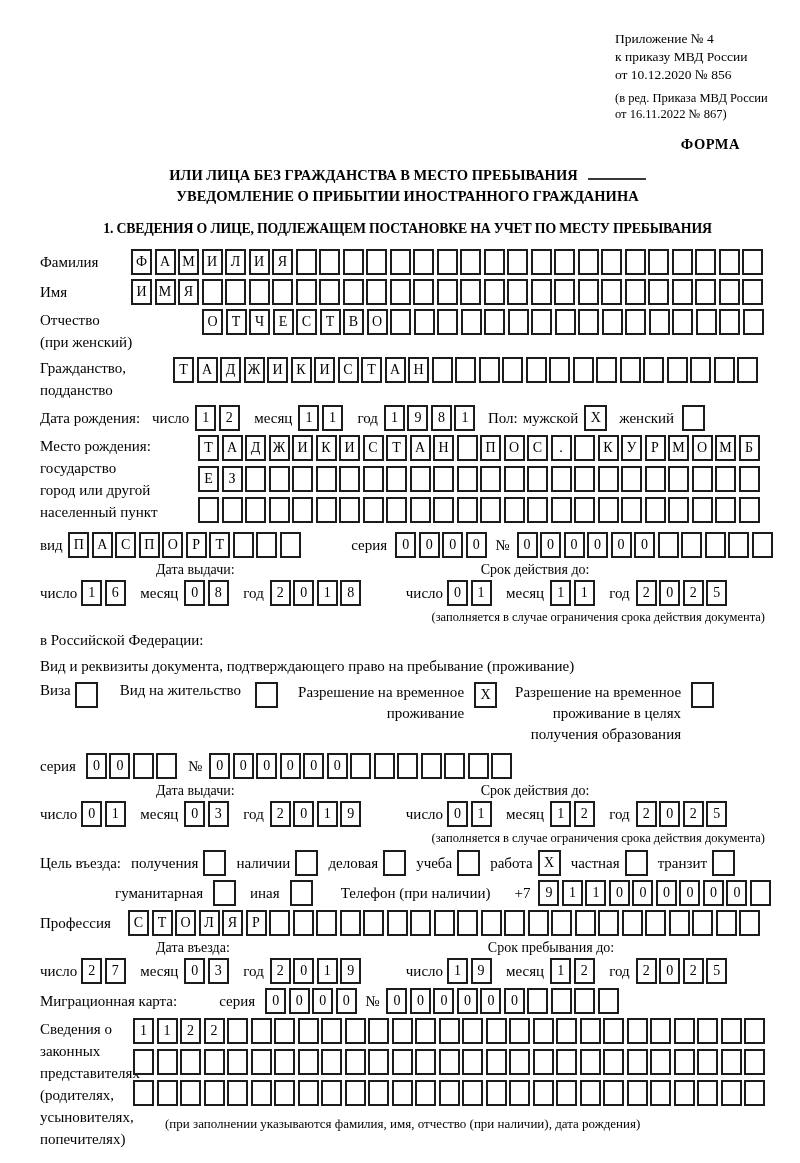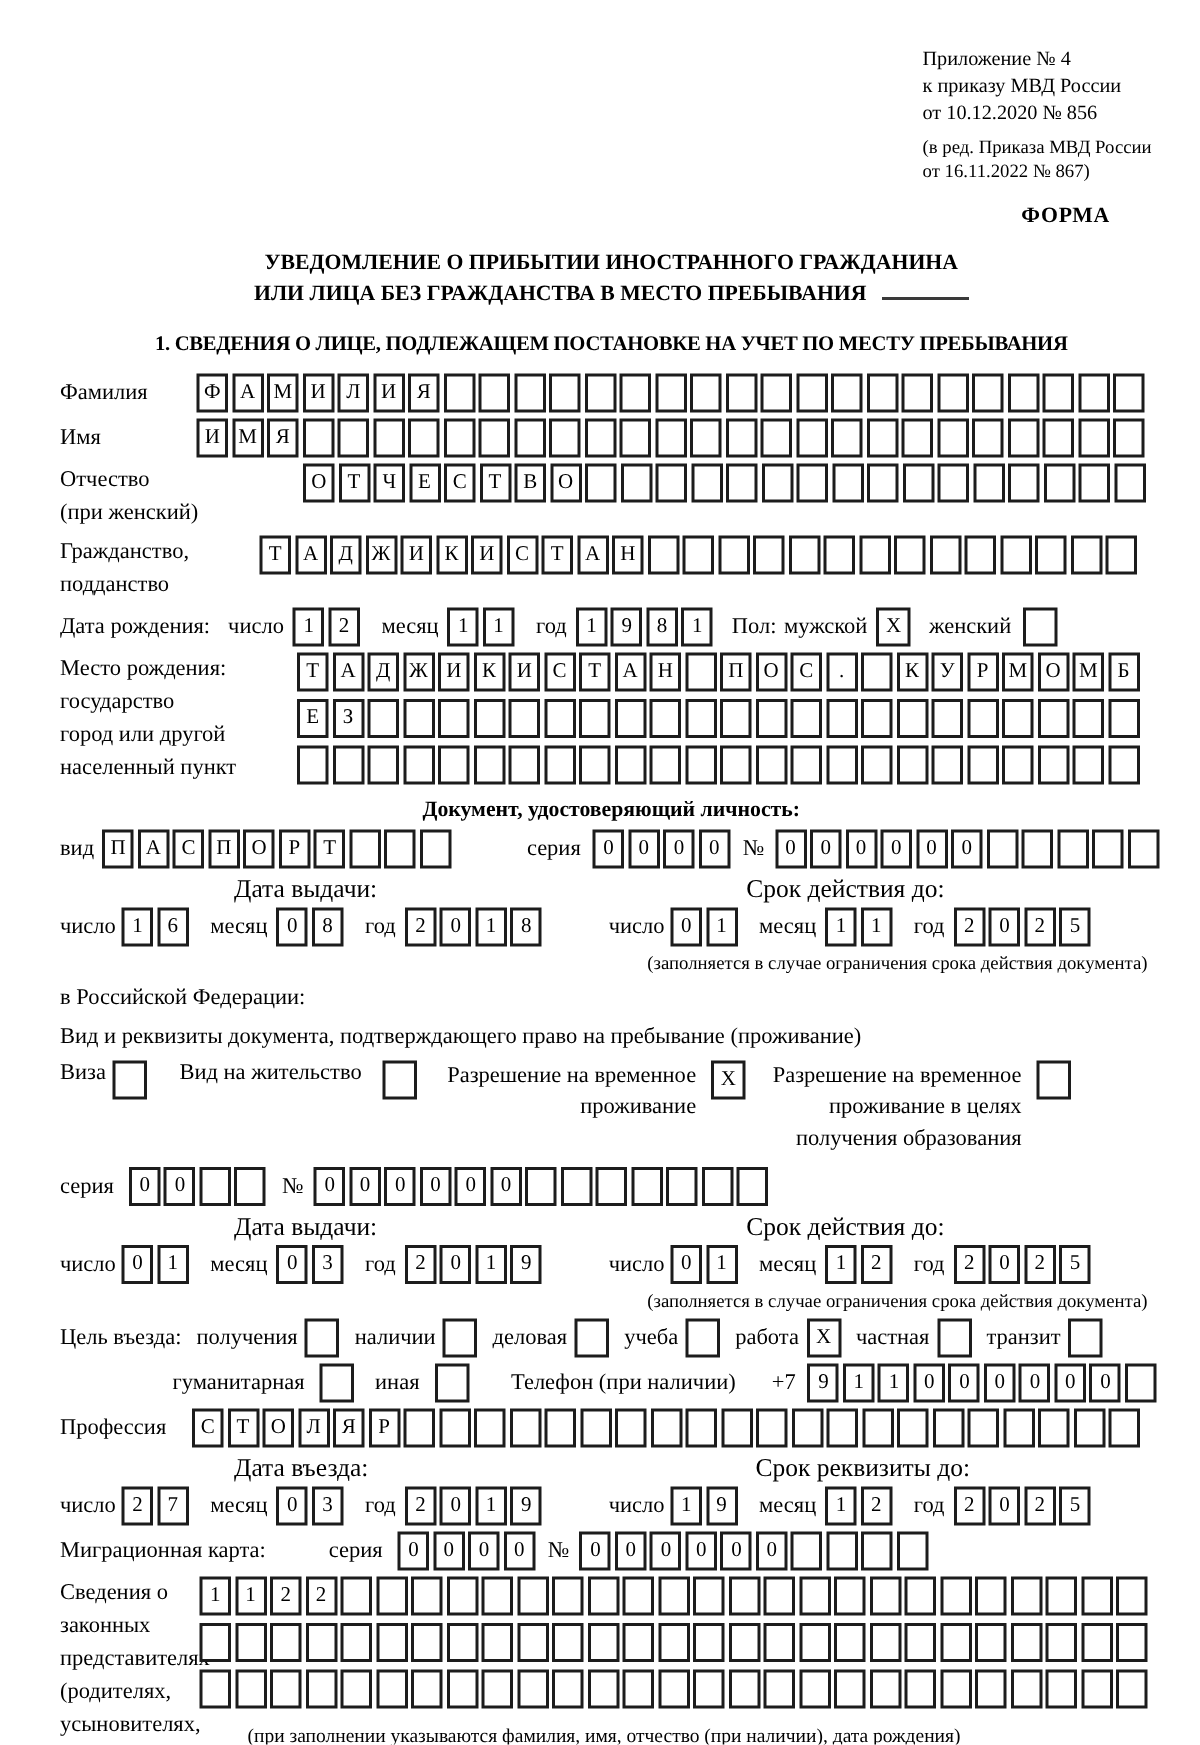--- a/index.html
+++ b/index.html
@@ -23,21 +23,21 @@
         width:17px;height:22px;border:2px solid #1c1c1c;margin-right:2.5px;
         font-size:14px;background:#fff;flex:0 0 auto;}
   .cbox{display:inline-flex;align-items:center;justify-content:center;box-sizing:content-box;
         width:19px;height:22px;border:2px solid #1c1c1c;font-size:14px;flex:0 0 auto;}
   .lblcol{flex:0 0 auto;line-height:22px;}
   .w91{width:91px;} .w162{width:162px;} .w133{width:133px;} .w158{width:158px;}
   .w88{width:88px;} .w93{width:93px;}
   .gridstack .grid{display:flex;margin-bottom:5px;} .ml10{margin-left:10px;}
   .dlbl{margin:0 6px 0 12px;}
   .center-hd{font-weight:bold;font-size:14.5px;text-align:center;margin:2px 0 4px 0;}
-  .datelabels{display:flex;font-size:17px;margin:2px 0 2px 0;}
+  .datelabels{display:flex;font-size:14px;margin:2px 0 2px 0;}
   .note-r{font-size:12.5px;text-align:right;margin:0 10px 4px 0;}
   .plain{font-size:15px;line-height:23px;margin-bottom:3px;}
   .permits{display:flex;align-items:flex-start;margin:4px 0 8px 0;font-size:15px;}
   .permits .grp{display:flex;align-items:flex-start;}
   .permits .txt{text-align:right;line-height:21px;}
   .purpose span.word{margin:0 5px 0 10px;}
   .legalnote{font-size:13px;margin:10px 0 0 32px;}
 </style>
 </head>
 <body>
@@ -50,24 +50,24 @@
     <div>от 10.12.2020 № 856</div>
     <div class="note">
       <div>(в ред. Приказа МВД России</div>
       <div>от 16.11.2022 № 867)</div>
     </div>
   </div>
 
   <div class="forma">ФОРМА</div>
 
   <div class="title">
-    <div>УВЕДОМЛЕНИЕ О ПРИБЫТИИ ИНОСТРАННОГО ГРАЖДАНИНА</div>
     <div>
       <span>ИЛИ ЛИЦА БЕЗ ГРАЖДАНСТВА В МЕСТО ПРЕБЫВАНИЯ</span><span class="uline"></span>
     </div>
+    <div>УВЕДОМЛЕНИЕ О ПРИБЫТИИ ИНОСТРАННОГО ГРАЖДАНИНА</div>
   </div>
 
   <div class="sect">1. СВЕДЕНИЯ О ЛИЦЕ, ПОДЛЕЖАЩЕМ ПОСТАНОВКЕ НА УЧЕТ ПО МЕСТУ ПРЕБЫВАНИЯ</div>
 
   <div class="row">
     <span class="lblcol w91">Фамилия</span>
     <span class="grid">
         <span class="cell">Ф</span>
         <span class="cell">А</span>
         <span class="cell">М</span>
@@ -306,21 +306,20 @@
           <span class="cell"></span>
           <span class="cell"></span>
           <span class="cell"></span>
           <span class="cell"></span>
           <span class="cell"></span>
           <span class="cell"></span>
         </span>
     </span>
   </div>
 
-  <div class="center-hd">Документ, удостоверяющий личность:</div>
 
   <div class="row">
     <span style="width:43px">вид</span>
     <span class="grid">
         <span class="cell">П</span>
         <span class="cell">А</span>
         <span class="cell">С</span>
         <span class="cell">П</span>
         <span class="cell">О</span>
         <span class="cell">Р</span>
@@ -562,21 +561,21 @@
         <span class="cell"></span>
         <span class="cell"></span>
         <span class="cell"></span>
         <span class="cell"></span>
         <span class="cell"></span>
       </span>
   </div>
 
   <div class="datelabels">
     <span style="margin-left:116px">Дата въезда:</span>
-    <span style="margin-left:258px">Срок реквизиты до:</span>
+    <span style="margin-left:258px">Срок пребывания до:</span>
   </div>
 
   <div class="row">
     <span>число</span>
     <span class="grid" style="margin-left:4px">
         <span class="cell">2</span>
         <span class="cell">7</span>
       </span>
     <span class="dlbl">месяц</span>
     <span class="grid">

